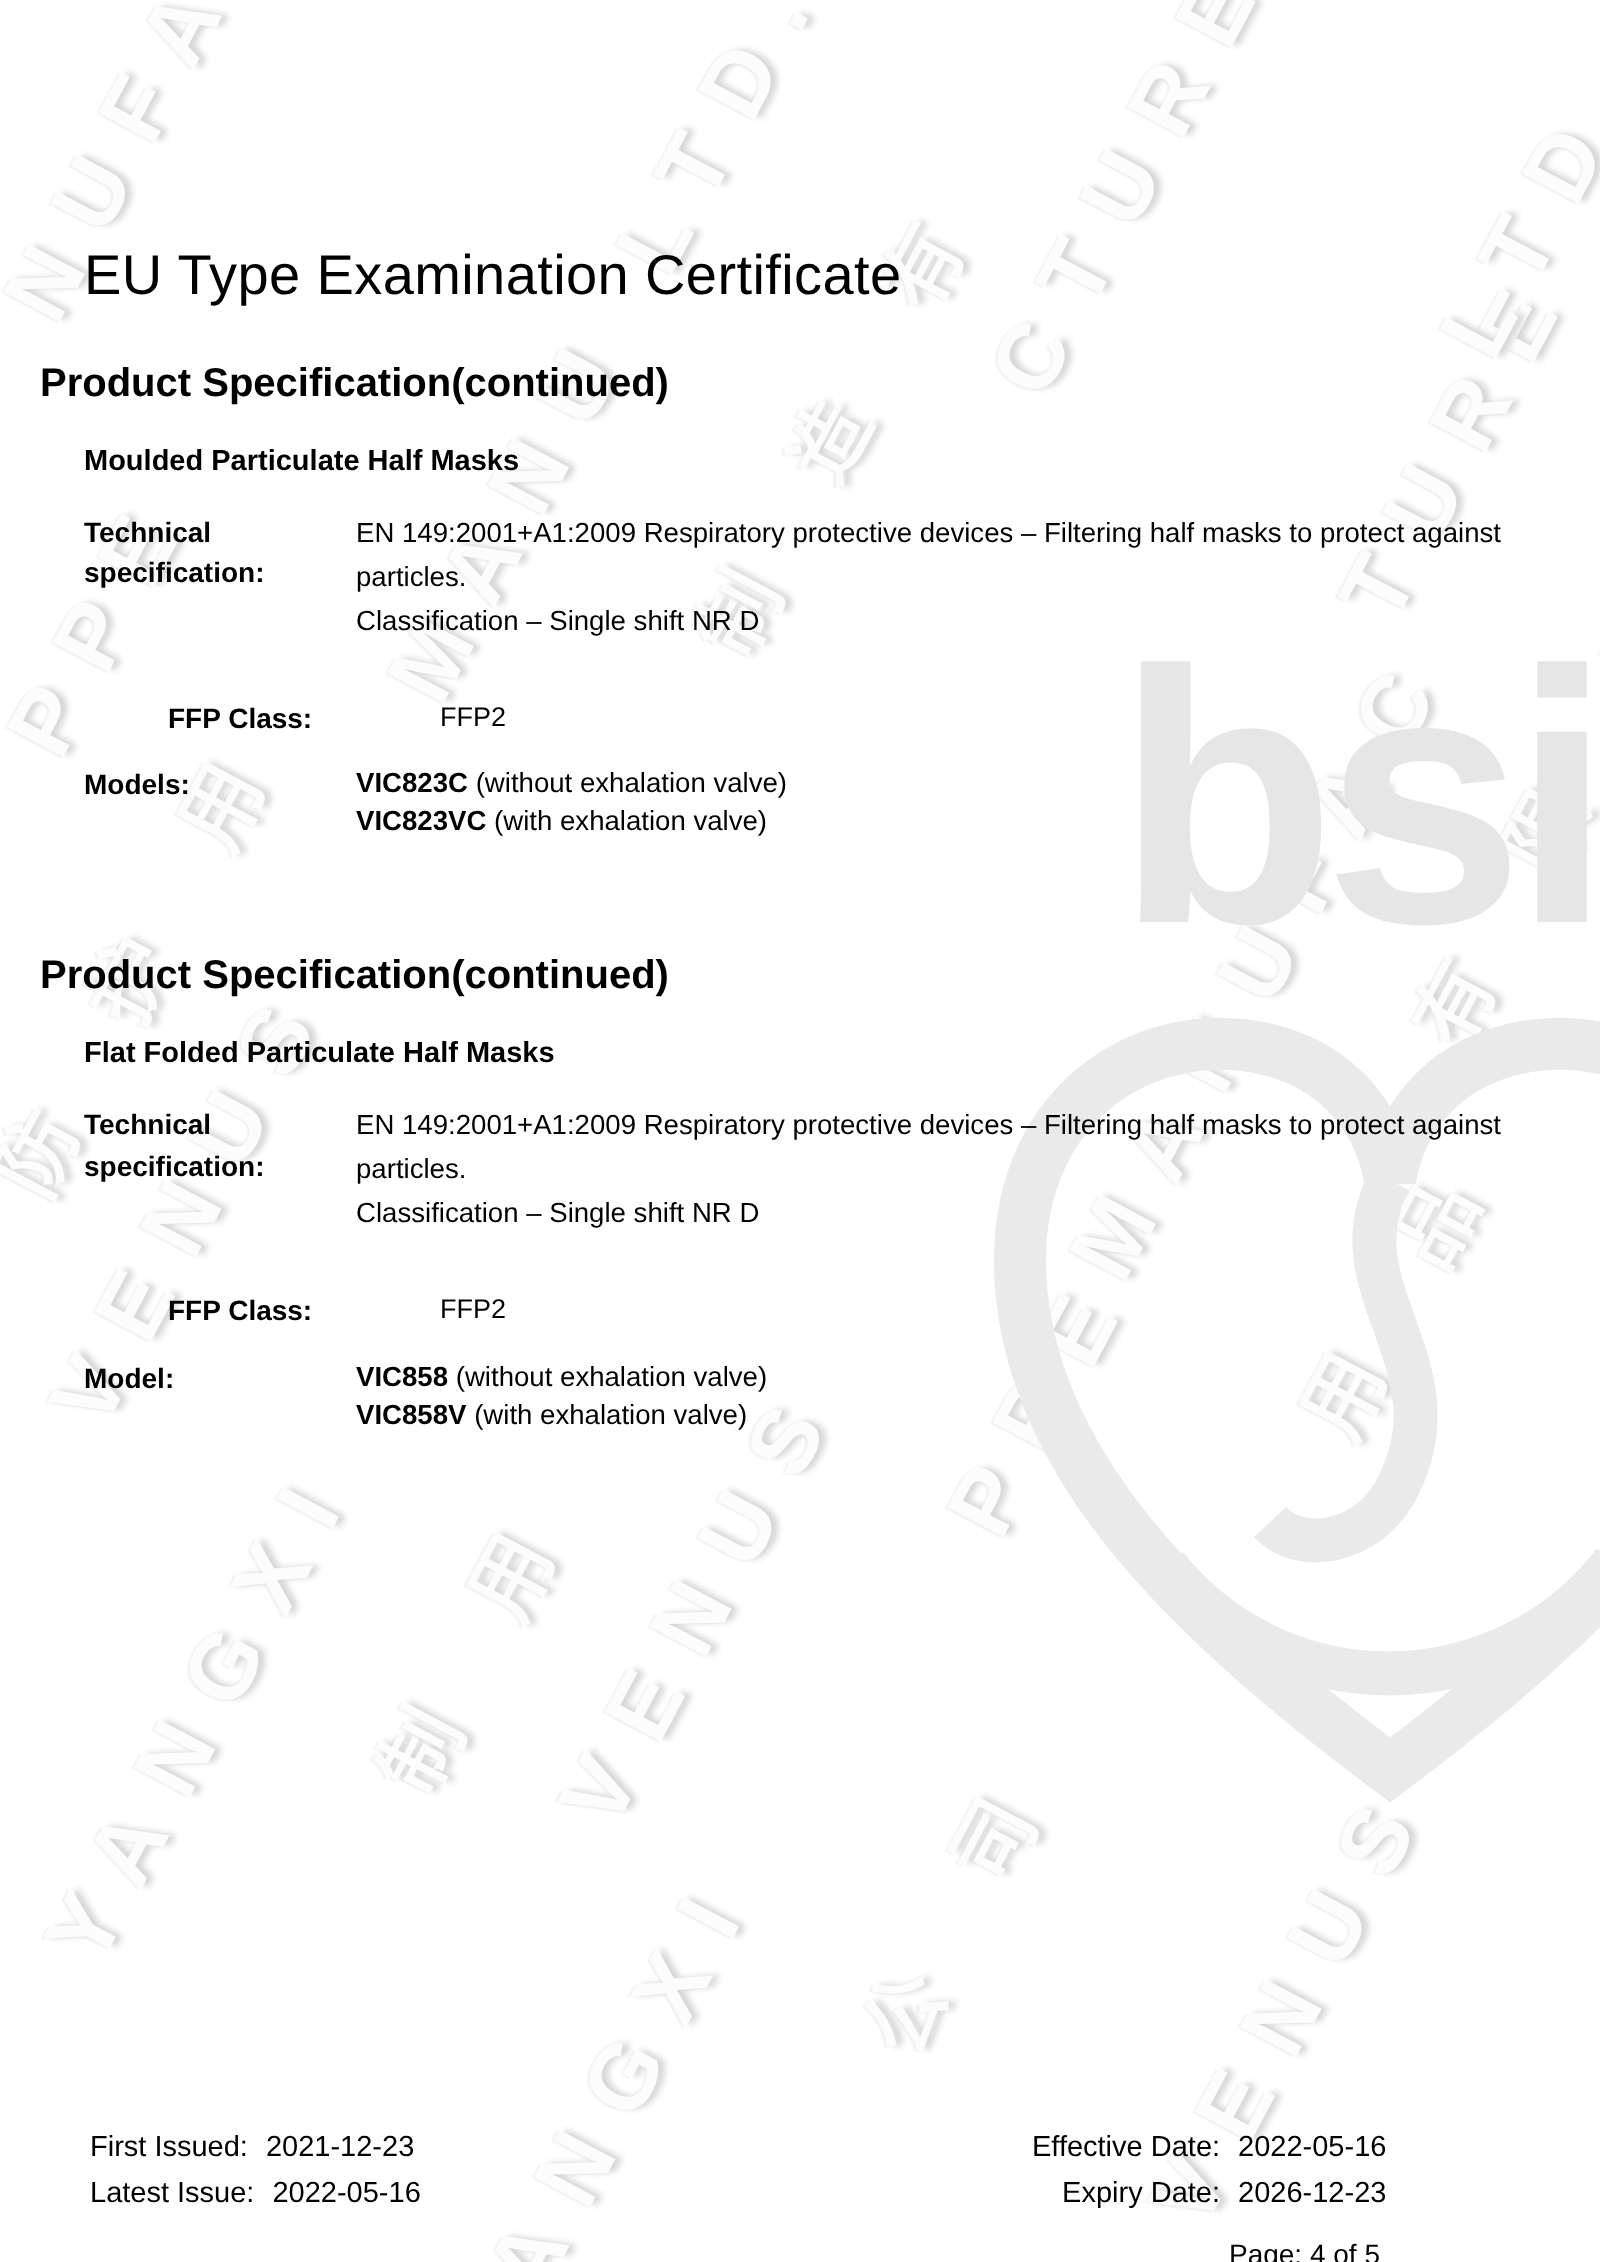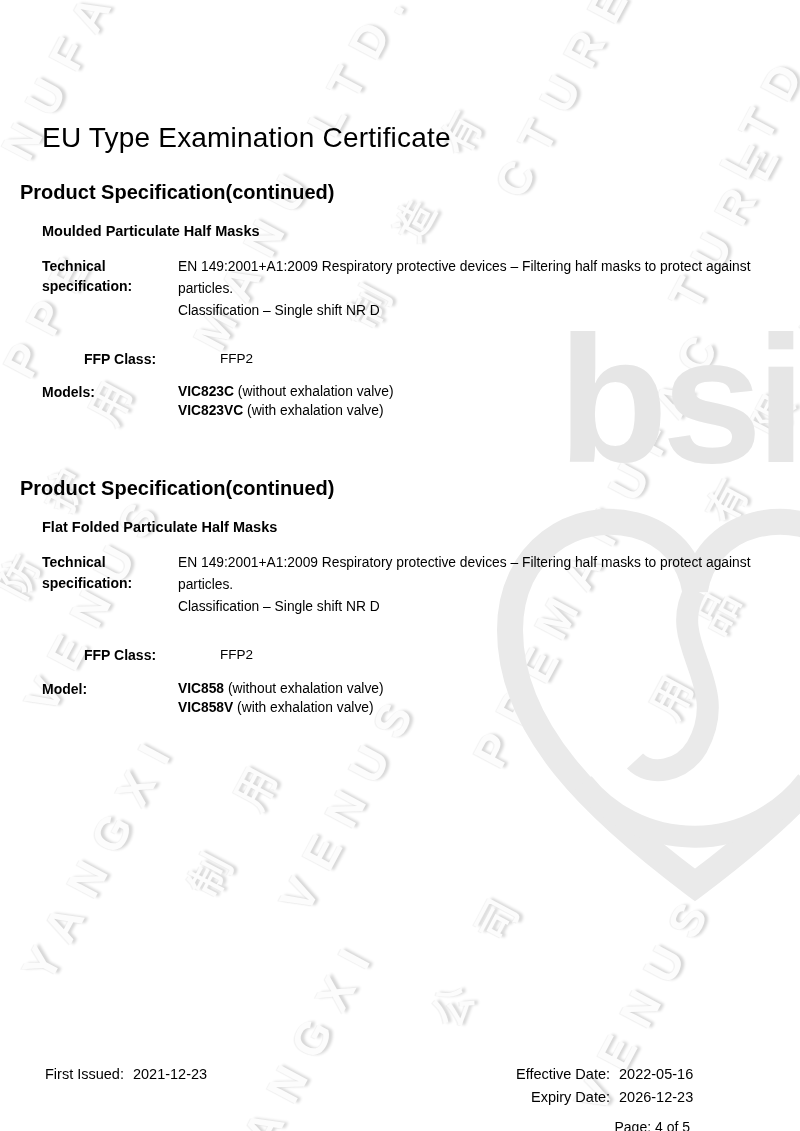--- a/index.html
+++ b/index.html
@@ -192,20 +192,23 @@
           </div>
         </div>
       </div>
     </div>
 
     <div class="dates">
       <div class="col-left">
         <div class="date-line">
           <span class="lbl">First Issued:</span><span>2021-12-23</span>
         </div>
+        <div class="date-line">
+          <span class="lbl">Latest Issue:</span><span>2022-05-16</span>
+        </div>
       </div>
       <div class="col-right">
         <div class="date-line">
           <span class="lbl">Effective Date:</span><span>2022-05-16</span>
         </div>
         <div class="date-line">
           <span class="lbl">Expiry Date:</span><span>2026-12-23</span>
         </div>
       </div>
     </div>

